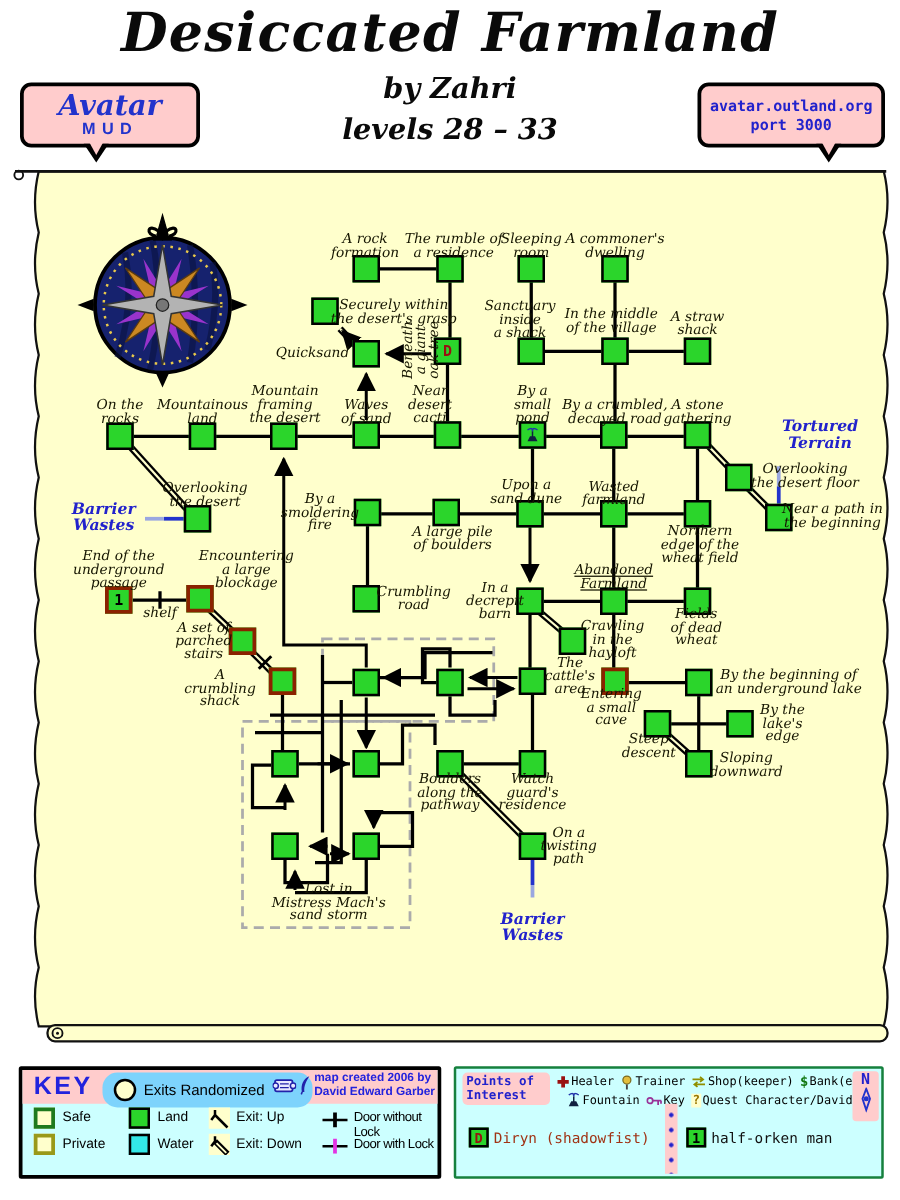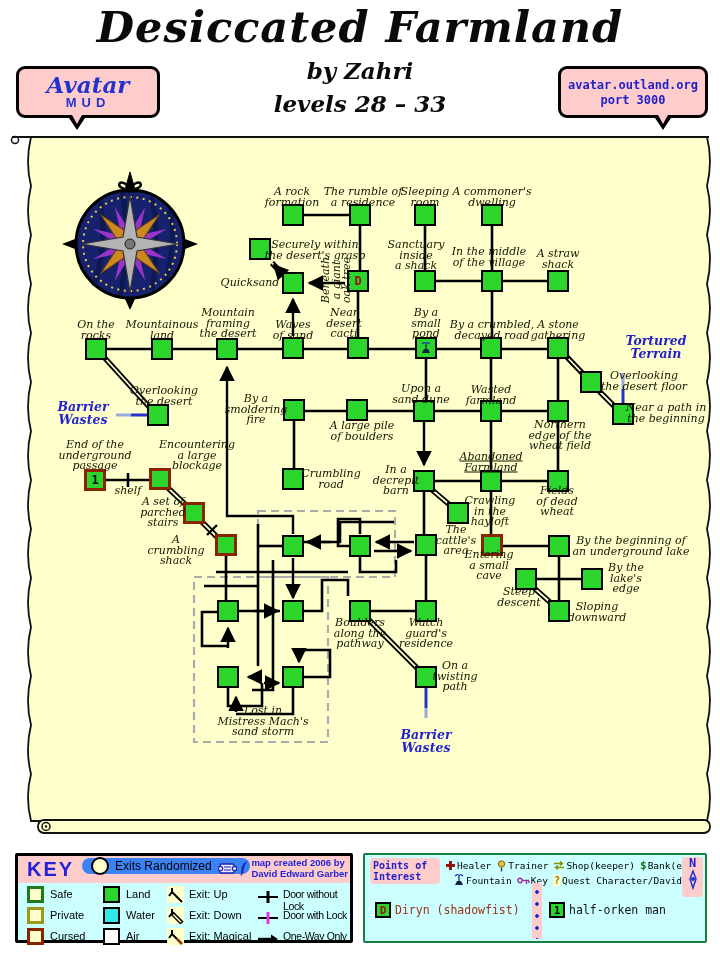--- a/index.html
+++ b/index.html
@@ -42,21 +42,21 @@
   .mlabel span{display:block;}
   .mlabel.blue{color:#2222CC;font-weight:bold;font-size:12.5px;line-height:13px;}
   .mlabel.rot{transform:translate(-50%,-50%) rotate(-90deg);}
   
   .key-panel{position:absolute;left:15px;top:853px;width:338px;height:90px;box-sizing:border-box;
              border:3px solid #000;border-radius:2px;background:#CCFFFF;z-index:5;
              font-family:"Liberation Sans",sans-serif;}
   .key-head{position:absolute;left:0;top:0;right:0;height:27px;background:#FFCCCC;}
   .key-title{position:absolute;left:9px;top:2px;font:bold 20px "Liberation Sans",sans-serif;
              color:#2222DD;letter-spacing:2px;}
-  .rand-capsule{position:absolute;left:64px;top:2px;height:16px;width:168px;background:#3b82f6;
+  .rand-capsule{position:absolute;left:64px;top:2px;height:28px;width:168px;background:#7dd3fc;
              border-radius:12px;display:flex;align-items:center;}
   .circ{width:14px;height:14px;border:2.5px solid #000;border-radius:50%;background:#FFFFCC;
         margin-left:9px;display:inline-block;}
   .rand-label{font:12px "Liberation Sans",sans-serif;color:#000;margin-left:6px;}
   .credit{position:absolute;right:2px;top:1px;display:flex;align-items:center;gap:2px;}
   .credit-text span{display:block;font:bold 9.5px "Liberation Sans",sans-serif;color:#2222DD;line-height:11px;}
   .krow{position:absolute;left:9px;right:3px;height:20px;}
   .krow>span{position:absolute;}
   .sw{width:17px;height:17px;box-sizing:border-box;background:#FFFFCC;top:0;}
   .sw.safe{border:3px solid #1E7A1E;}
@@ -605,40 +605,20 @@
       </span>
       <span class="klab" style="left:162px">Exit: Down</span>
       <span class="dic" style="left:230px">
         <svg width="22" height="13">
             <path d="M1,7 H21" stroke="#000" stroke-width="2"></path>
             <path d="M11,1 V13" stroke="#E233E2" stroke-width="3"></path>
           </svg>
       </span>
       <span class="klab k4" style="left:256px">Door with Lock</span>
     </div>
-    <div class="krow" style="top:72px">
-      <span class="sw cursed" style="left:0"></span>
-      <span class="klab" style="left:23px">Cursed</span>
-      <span class="sw air" style="left:76px"></span>
-      <span class="klab" style="left:99px">Air</span>
-      <span class="xic" style="left:140px">
-        <svg width="17" height="17">
-            <path d="M5,2 V6 L2,10 M5,6 L10,11" stroke="#000" stroke-width="2" fill="none"></path>
-            <path d="M10,11 L15,16" stroke="#8B3A00" stroke-width="2.6" fill="none"></path>
-          </svg>
-      </span>
-      <span class="klab" style="left:162px">Exit: Magical</span>
-      <span class="dic" style="left:230px">
-        <svg width="22" height="13">
-            <path d="M1,7 H15" stroke="#000" stroke-width="2.4"></path>
-            <path d="M14,2.5 L21,7 L14,11.5 Z" fill="#000"></path>
-          </svg>
-      </span>
-      <span class="klab k4" style="left:256px">One-Way Only</span>
-    </div>
   </div>
 
   <div class="poi-panel">
     <div class="poi-title">
       <span>Points of</span>
       <span>Interest</span>
     </div>
     <div class="poi-defs">
       <div class="poi-row">
         <span class="poidef">

